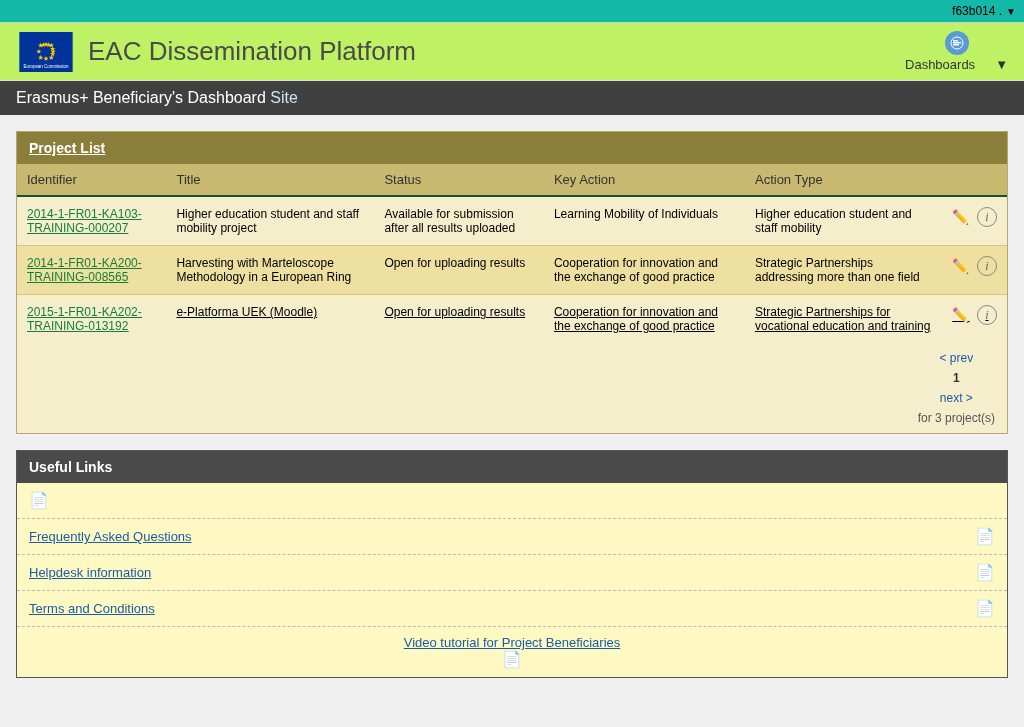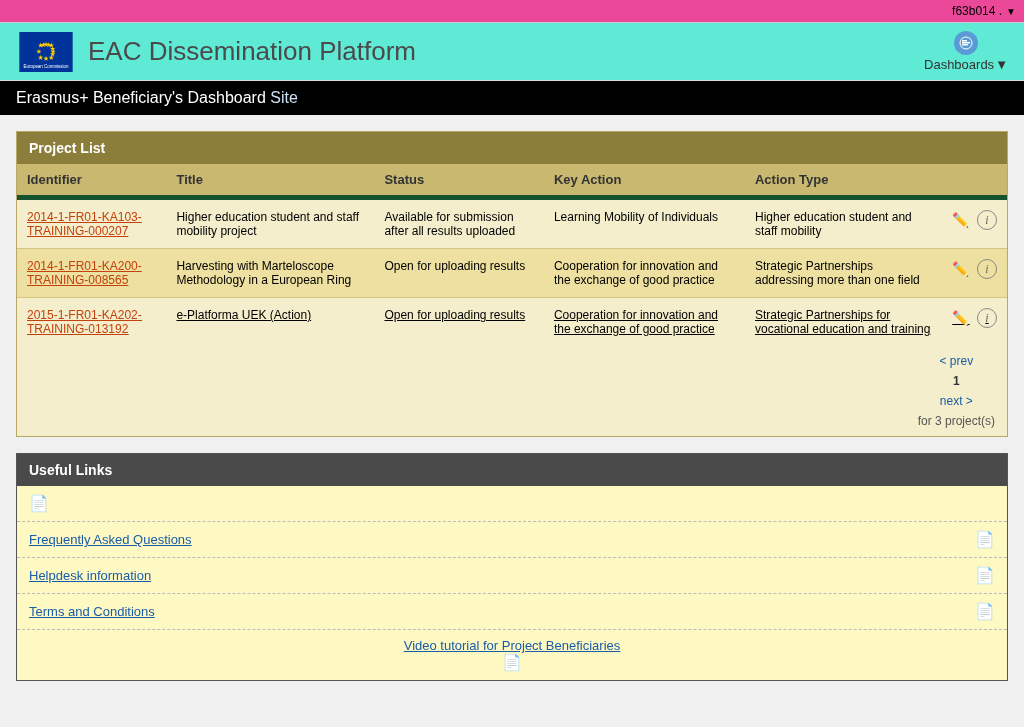--- a/index.html
+++ b/index.html
@@ -1,37 +1,37 @@
 <!DOCTYPE html>
 <html><head>
   <meta charset="utf-8">
   <style>
     * { margin: 0; padding: 0; box-sizing: border-box; }
     body { font-family: Arial, sans-serif; font-size: 13px; background: #f0f0f0; width: 1024px; }
 
     
     .top-bar {
-      background: #ec4899;
+      background: #14b8a6;
       display: flex;
       justify-content: flex-end;
       align-items: center;
       padding: 4px 8px;
       font-size: 12px;
       border-bottom: 1px solid #ccc;
     }
     .top-bar-user {
       display: flex;
       align-items: center;
       gap: 4px;
     }
     .dropdown-arrow { font-size: 10px; }
 
     
     .header {
-      background: #5eead4;
+      background: #bef264;
       display: flex;
       align-items: center;
       padding: 8px 16px;
       border-bottom: 1px solid #ddd;
       justify-content: space-between;
     }
     .header-left {
       display: flex;
       align-items: center;
       gap: 12px;
@@ -59,29 +59,29 @@
       border-radius: 50%;
       display: flex;
       align-items: center;
       justify-content: center;
       color: white;
       font-size: 14px;
     }
     .dashboard-btn {
       display: flex;
       align-items: center;
-      gap: 1px;
+      gap: 20px;
       cursor: pointer;
       color: #333;
       font-size: 13px;
     }
 
     
     .blue-banner {
-      background: #000000;
+      background: #404040;
       padding: 8px 16px;
       color: white;
       font-size: 16px;
       font-weight: normal;
     }
     .blue-banner span.site {
       font-weight: normal;
       color: #cce0f5;
     }
 
@@ -95,52 +95,53 @@
       border: 1px solid #b8a96a;
       background: #fff;
       margin-bottom: 16px;
     }
     .project-list-header {
       background: #8b7d3a;
       color: white;
       padding: 8px 12px;
       font-size: 14px;
       font-weight: bold;
+      text-decoration: underline;
     }
     .project-table {
       width: 100%;
       border-collapse: collapse;
     }
     .project-table th {
       background: #c8b870;
       color: #333;
       padding: 8px 10px;
       text-align: left;
-      font-weight: bold;
+      font-weight: normal;
       font-size: 13px;
-      border-bottom: 5px solid #14532d;
+      border-bottom: 2px solid #14532d;
     }
     .project-table td {
       padding: 10px 10px;
       vertical-align: top;
       border-bottom: 1px solid #d4c580;
       font-size: 12px;
     }
     .project-table tr:nth-child(odd) td {
       background: #f5eecc;
     }
     .project-table tr:nth-child(even) td {
       background: #ede0a0;
     }
     .project-table tr:last-child td {
       border-bottom: none;
       text-decoration: underline;
     }
     .id-link {
-      color: #c2410c;
+      color: #15803d;
       text-decoration: underline;
       cursor: pointer;
       font-size: 12px;
     }
     .action-icons {
       display: flex;
       align-items: center;
       gap: 6px;
       justify-content: center;
     }
@@ -326,21 +327,21 @@
       <div class="action-icons">
         <span class="edit-icon" title="Edit">✏️</span>
         <span class="info-icon" title="Info">i</span>
       </div>
     </td>
   </tr>
           <tr>
     <td>
       <a class="id-link">2015-1-FR01-KA202-TRAINING-013192</a>
     </td>
-    <td>e-Platforma UEK (Action)</td>
+    <td>e-Platforma UEK (Moodle)</td>
     <td>Open for uploading results</td>
     <td>Cooperation for innovation and the exchange of good practice</td>
     <td>Strategic Partnerships for vocational education and training</td>
     <td>
       <div class="action-icons">
         <span class="edit-icon" title="Edit">✏️</span>
         <span class="info-icon" title="Info">i</span>
       </div>
     </td>
   </tr>

